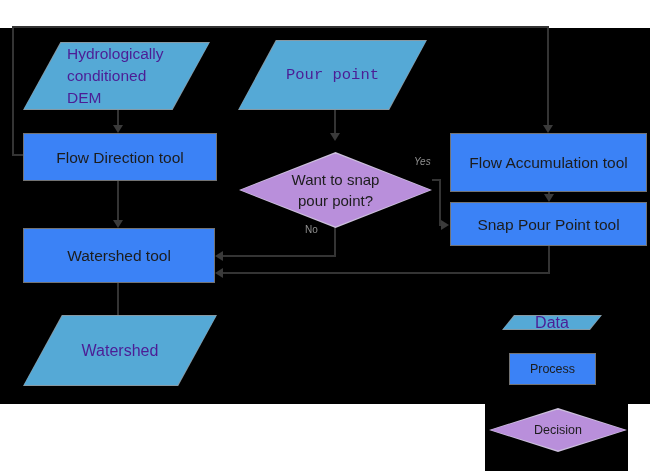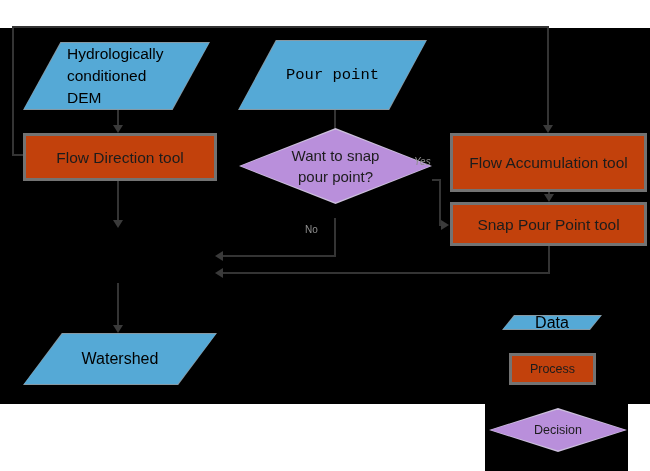--- a/index.html
+++ b/index.html
@@ -16,25 +16,25 @@
   .line{position:absolute;background:#343434;}
   
   .ah{position:absolute;width:0;height:0;}
   .ah-down{border-left:5px solid transparent;border-right:5px solid transparent;border-top:8px solid #3a3a3a;}
   .ah-left{border-top:5px solid transparent;border-bottom:5px solid transparent;border-right:8px solid #3a3a3a;}
   .ah-right{border-top:5px solid transparent;border-bottom:5px solid transparent;border-left:8px solid #3a3a3a;}
 
   
   .shape{position:absolute;display:flex;align-items:center;justify-content:center;
          color:#1c1c1c;font-size:15.5px;line-height:21px;text-align:center;}
-  .rect{background:#c2410c;border:3px solid #737373;box-sizing:border-box;}
+  .rect{background:#3b82f6;border:1px solid #737373;box-sizing:border-box;}
   .para-outer{position:absolute;background:#8699A4;}
   .para-inner{position:absolute;left:1px;top:1px;right:1px;bottom:1px;background:#55A9D6;}
   .para-text{position:absolute;left:0;top:0;width:100%;height:100%;display:flex;
-             align-items:center;justify-content:center;color:#000000;
+             align-items:center;justify-content:center;color:#4c1d95;
              font-size:15.5px;line-height:22px;}
   .diamond-outer{position:absolute;background:#CCC0DC;}
   .diamond-inner{position:absolute;left:1.5px;top:1.5px;right:1.5px;bottom:1.5px;background:#B98FDB;}
   .clip-para{clip-path:polygon(20% 0,100% 0,80% 100%,0 100%);}
   .clip-para-sm{clip-path:polygon(12% 0,100% 0,88% 100%,0 100%);}
   .clip-diamond{clip-path:polygon(50% 0,100% 50%,50% 100%,0 50%);}
   .diamond-text{position:absolute;left:0;top:0;width:100%;height:100%;display:flex;
                 flex-direction:column;align-items:center;justify-content:center;
                 color:#1c1c1c;font-size:15px;line-height:21px;}
   .tline{display:block;}
@@ -108,33 +108,36 @@
   </div>
 
   <div class="shape rect" style="left:450px;top:133px;width:197px;height:59px;">
     <span>Flow Accumulation tool</span>
   </div>
 
   <div class="shape rect" style="left:450px;top:202px;width:197px;height:44px;">
     <span>Snap Pour Point tool</span>
   </div>
 
-  <div class="diamond-outer clip-diamond" style="left:239px;top:128px;width:193px;height:76px;">
+  <div class="diamond-outer clip-diamond" style="left:239px;top:152px;width:193px;height:76px;">
     <div class="diamond-inner clip-diamond"></div>
     <div class="diamond-text">
       <span class="tline">Want to snap</span>
       <span class="tline">pour point?</span>
     </div>
   </div>
 
   <div class="branch-label" style="left:414px;top:156px;font-style:italic;">Yes</div>
   <div class="branch-label" style="left:305px;top:224px;">No</div>
 
+  <div class="shape rect" style="left:23px;top:228px;width:192px;height:55px;">
+    <span>Watershed tool</span>
+  </div>
 
-  <div class="para-outer clip-para" style="left:23px;top:333px;width:194px;height:52px;">
+  <div class="para-outer clip-para" style="left:23px;top:315px;width:194px;height:71px;">
     <div class="para-inner clip-para"></div>
     <div class="para-text" style="font-size:16px;">Watershed</div>
   </div>
 
   <div class="para-outer clip-para-sm" style="left:502px;top:315px;width:100px;height:15px;">
     <div class="para-inner clip-para-sm"></div>
     <div class="para-text legend-text-sm">Data</div>
   </div>
 
   <div class="shape rect legend-text-md" style="left:509px;top:353px;width:87px;height:32px;">

